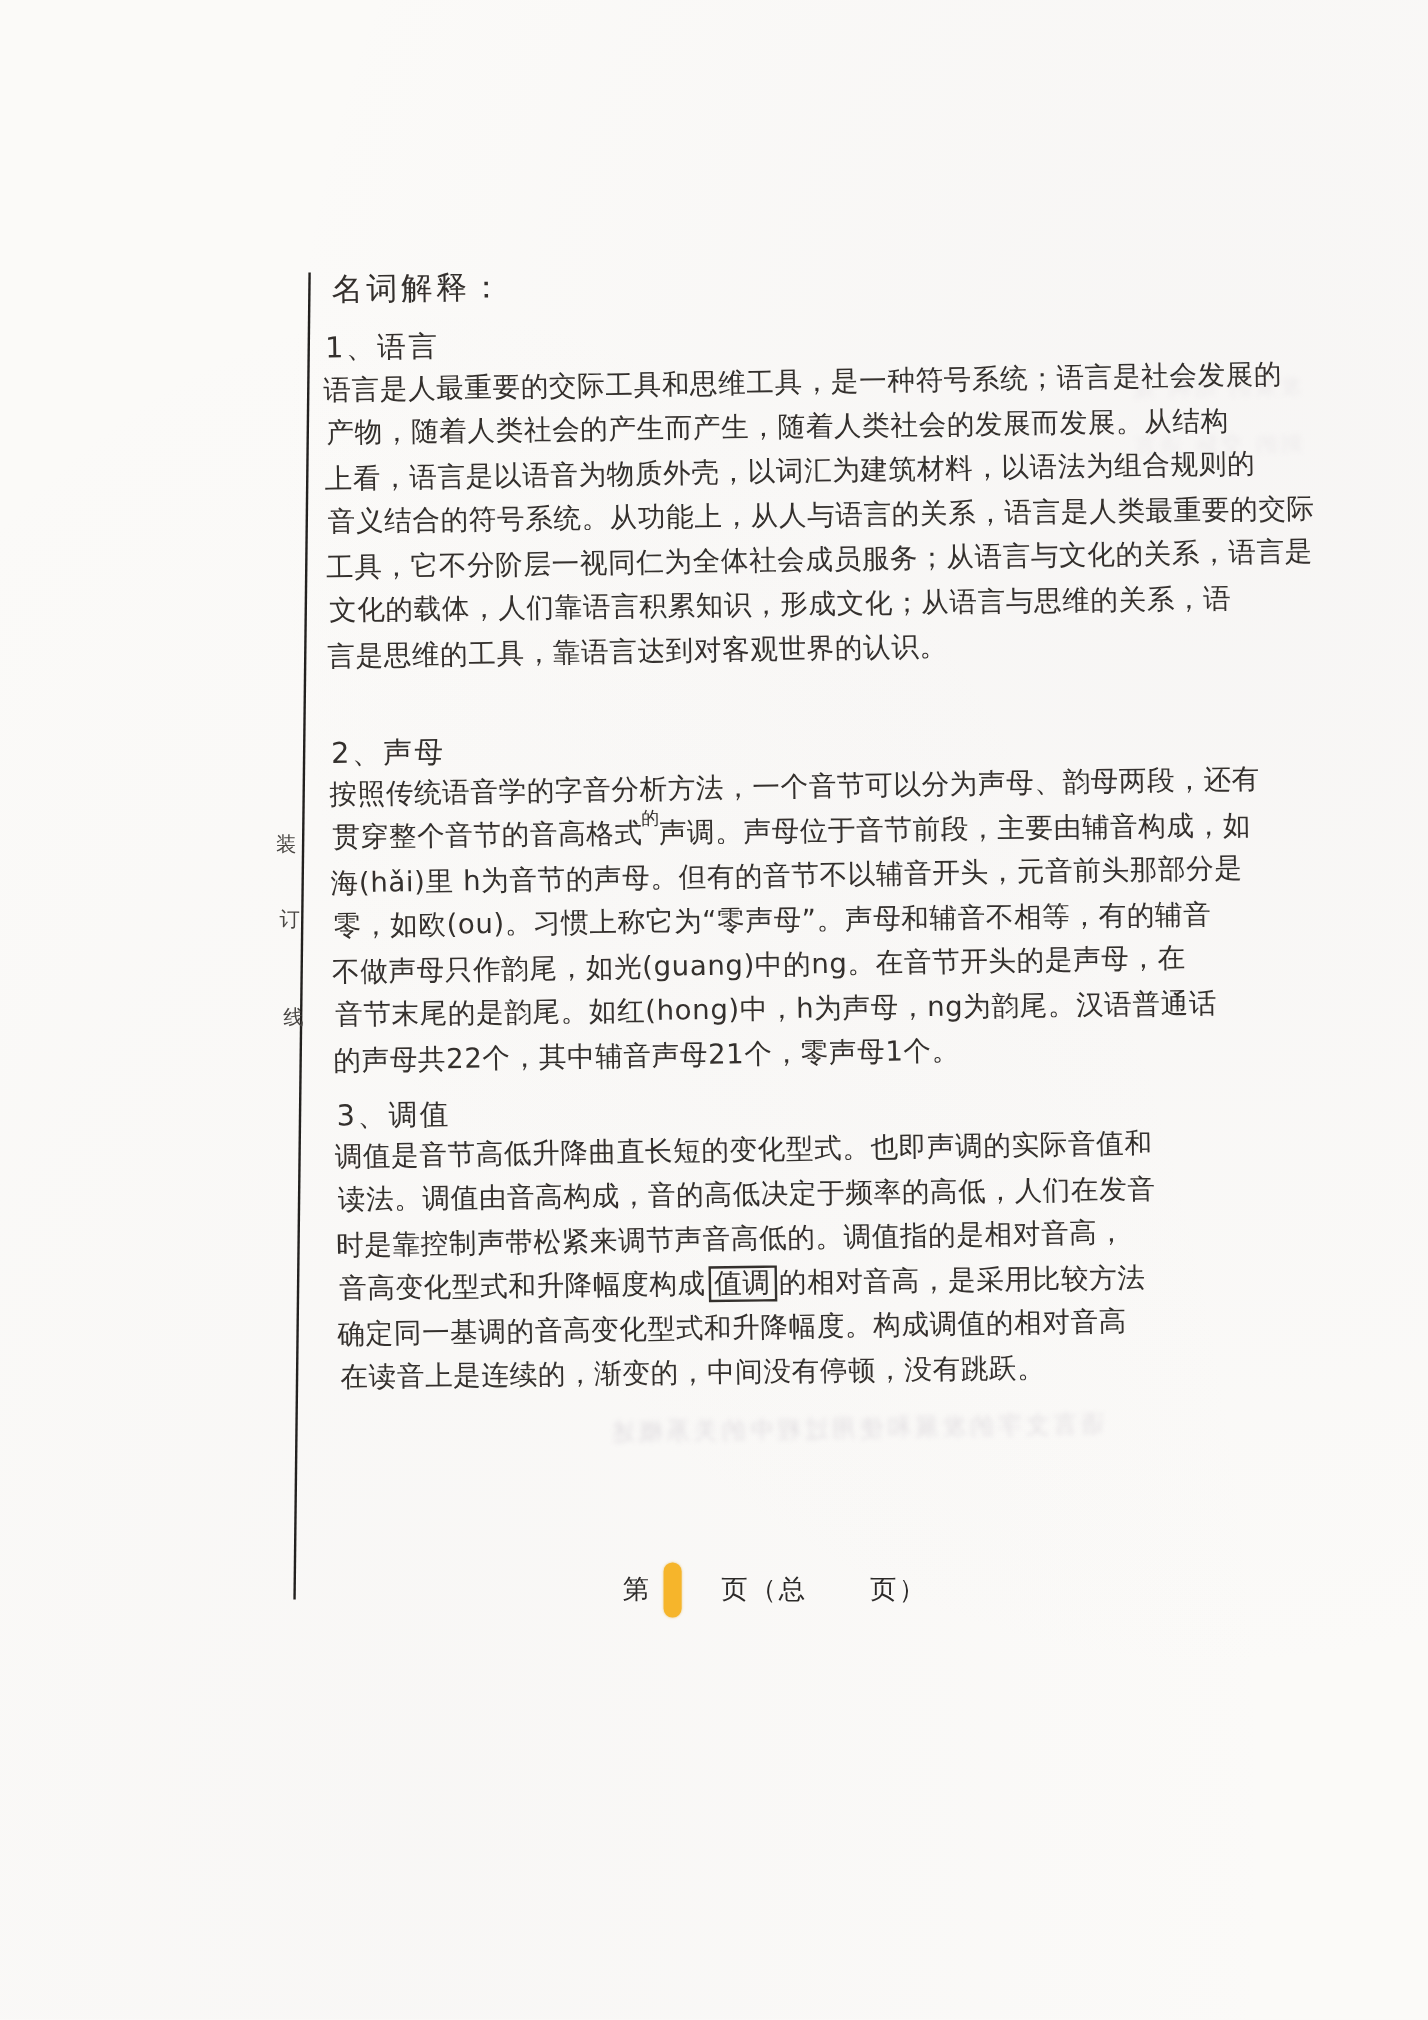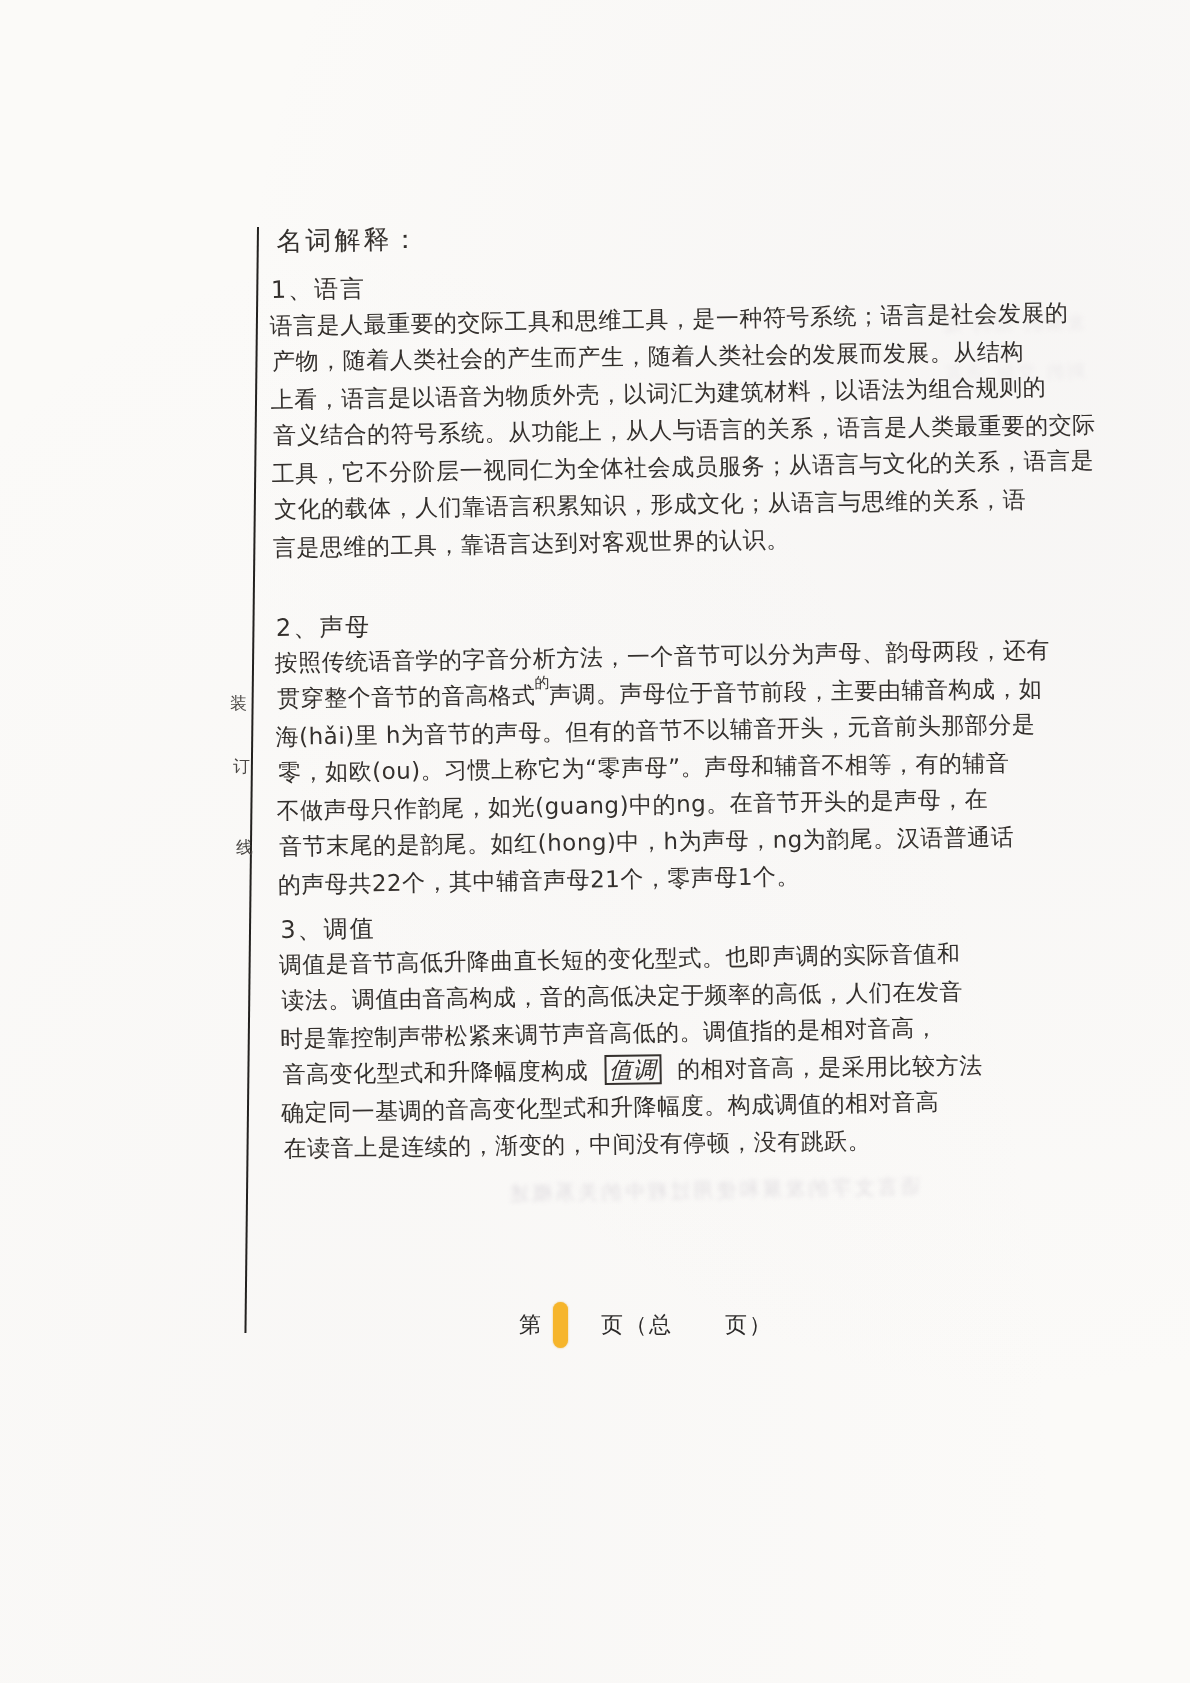--- a/index.html
+++ b/index.html
@@ -31,21 +31,21 @@
     font-family:"DejaVu Sans", sans-serif;}
   .hw-title{position:absolute;left:8px;top:0;font-size:26px;letter-spacing:3px;}
   .heading{position:absolute;left:2px;font-size:24px;letter-spacing:2px;}
   .h-s1{top:50px;} .h-s2{top:388px;} .h-s3{top:690px;}
   .para{position:absolute;left:0;}
   .p-s1{top:83px;} .p-s2{top:420px;} .p-s3{top:722px;}
   .line{height:37px;line-height:37px;white-space:nowrap;}
   .line:nth-child(odd){transform:rotate(-0.12deg);}
   .line:nth-child(even){transform:rotate(0.1deg);margin-left:2px;}
   .insert-above{position:relative;top:-15px;font-size:15px;margin:0 -1px;}
-  .boxed{border:2px solid #34302d;padding:0 3px;margin:0 16px;font-style:italic;}
+  .boxed{border:2px solid #34302d;padding:0 3px;margin:0 2px;}
 
   
   .footer{position:absolute;left:519px;top:1301px;height:48px;
     display:flex;align-items:center;color:#2c2a29;font-size:22px;
     letter-spacing:2px;font-family:"Liberation Sans", sans-serif;}
   .footer .gap-s{width:10px;} .footer .gap-m{width:33px;} .footer .gap-l{width:52px;}
   .page-highlight{width:15px;height:46px;border-radius:8px;background:#F6B52B;
     box-shadow:0 0 2px rgba(222,158,20,0.6);}
 
   

